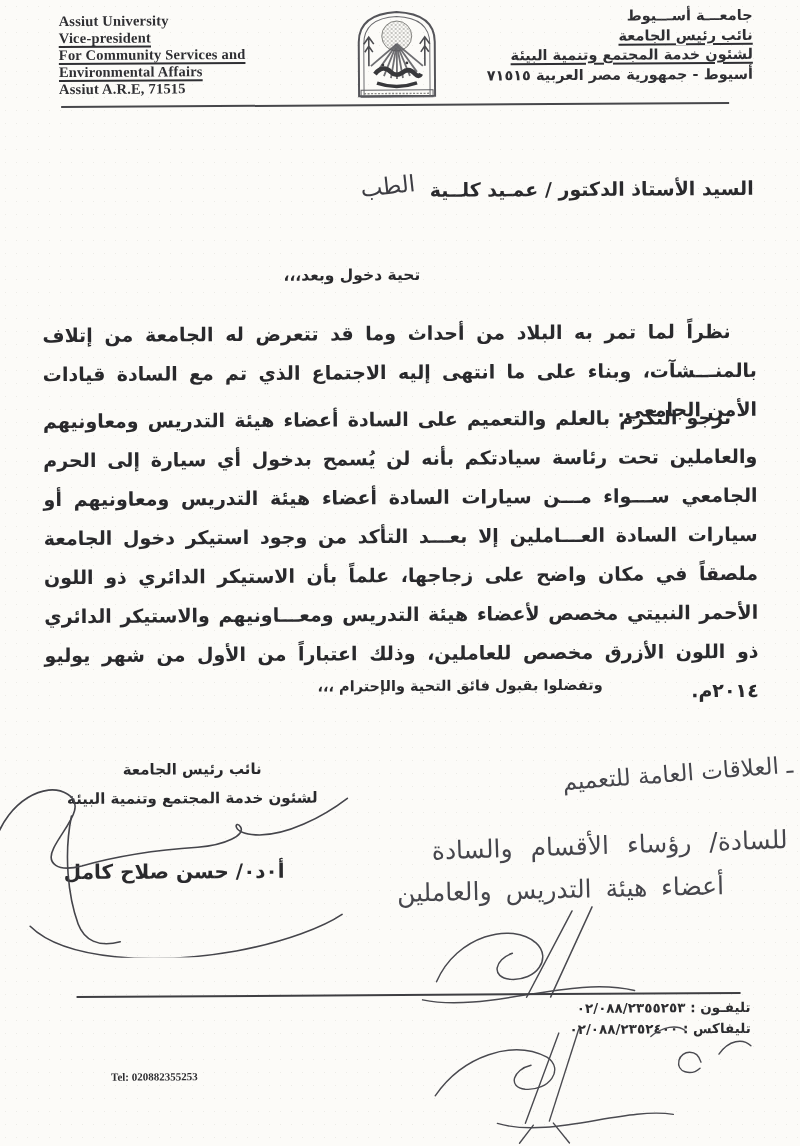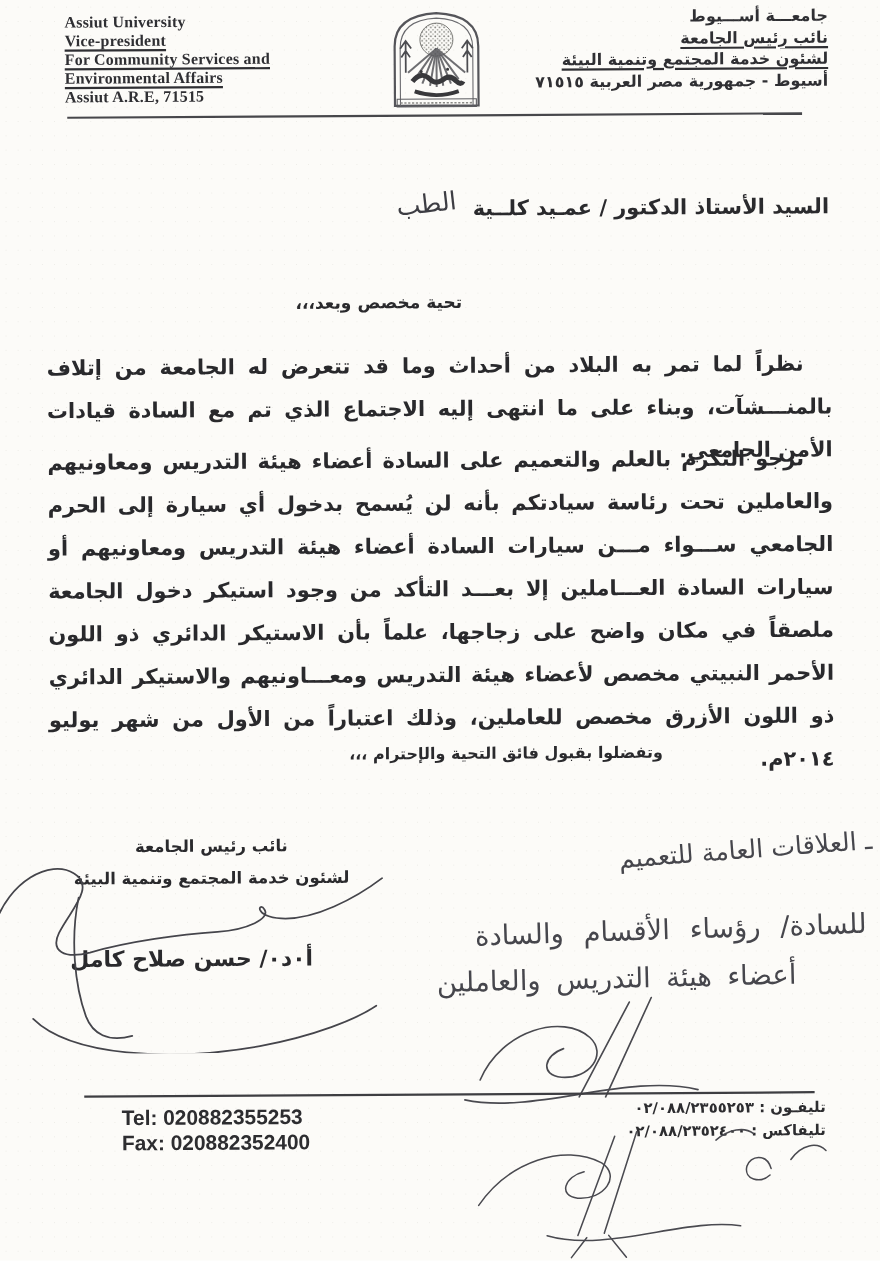--- a/index.html
+++ b/index.html
@@ -35,22 +35,22 @@
   .sig-block{position:absolute; left:58px; top:754px; width:266px; text-align:center;
              font-weight:bold; font-size:15px; line-height:29px;}
   .sig-name{position:absolute; left:62px; top:858px; font-size:20px; font-weight:bold; white-space:nowrap;}
   
   .hand-note{position:absolute; white-space:nowrap; font-weight:400; color:#46464c;}
   .note1{right:8px;  top:762px; font-size:23px; transform:rotate(-4deg);}
   .note2{right:14px; top:832px; font-size:25px; transform:rotate(-1.5deg); word-spacing:10px;}
   .note3{right:78px; top:876px; font-size:25px; transform:rotate(-1deg);  word-spacing:6px;}
   
   .foot-rule{position:absolute; left:74px; top:994px; width:664px; border-top:2.5px solid #3e3e42;}
-  .foot-en{position:absolute; left:108px; top:1005px; font-family:Liberation Sans, sans-serif;
-           font-weight:bold; font-size:19px; line-height:22.5px; color:#2d2d30;}
+  .foot-en{position:absolute; left:108px; top:1064px; font-family:Liberation Serif, serif;
+           font-weight:bold; font-size:11px; line-height:22.5px; color:#2d2d30;}
   .foot-ar{position:absolute; right:52px; top:999px; text-align:right; font-weight:bold;
            font-size:13.5px; line-height:21px; color:#2d2d30;}
   .scribble{position:absolute; pointer-events:none;}
   svg{display:block;}
 </style>
 </head>
 <body>
 
 <div class="page">
   <div class="tilt">
@@ -105,21 +105,21 @@
       <div>أسيوط - جمهورية مصر العربية ٧١٥١٥</div>
     </div>
 
     <div class="hdr-rule"></div>
 
     <div class="recipient ar">
       <span>السيد الأستاذ الدكتور / عمـيد كلــية</span>
       <span class="hand">الطب</span>
     </div>
 
-    <div class="greeting ar">تحية مخصص وبعد،،،</div>
+    <div class="greeting ar">تحية دخول وبعد،،،</div>
 
     <div class="para p1 ar">نظراً لما تمر به البلاد من أحداث وما قد تتعرض له الجامعة من إتلاف بالمنـــشآت، وبناء على ما انتهى إليه الاجتماع الذي تم مع السادة قيادات الأمن الجامعي.</div>
     <div class="para p2 ar">نرجو التكرم بالعلم والتعميم على السادة أعضاء هيئة التدريس ومعاونيهم والعاملين تحت رئاسة سيادتكم بأنه لن يُسمح بدخول أي سيارة إلى الحرم الجامعي ســـواء مـــن سيارات السادة أعضاء هيئة التدريس ومعاونيهم أو سيارات السادة العـــاملين إلا بعـــد التأكد من وجود استيكر دخول الجامعة ملصقاً في مكان واضح على زجاجها، علماً بأن الاستيكر الدائري ذو اللون الأحمر النبيتي مخصص لأعضاء هيئة التدريس ومعـــاونيهم والاستيكر الدائري ذو اللون الأزرق مخصص للعاملين، وذلك اعتباراً من الأول من شهر يوليو ٢٠١٤م.</div>
 
     <div class="closing ar">وتفضلوا بقبول فائق التحية والإحترام ،،،</div>
 
     <div class="sig-block ar">
       <div>نائب رئيس الجامعة</div>
       <div>لشئون خدمة المجتمع وتنمية البيئة</div>
     </div>
@@ -142,21 +142,20 @@
         <path d="M172,6 L130,96"></path>
         <path d="M16,80 C36,34 92,20 116,42 C132,57 116,80 90,78 C70,76 74,58 92,52"></path>
         <path d="M2,98 C66,112 150,74 214,90"></path>
       </svg>
     </div>
 
     <div class="foot-rule"></div>
 
     <div class="foot-en">
       <div>Tel: 020882355253</div>
-      <div>Fax: 020882352400</div>
     </div>
 
     <div class="foot-ar ar">
       <div>تليفـون : ٠٢/٠٨٨/٢٣٥٥٢٥٣</div>
       <div>تليفاكس : ٠٢/٠٨٨/٢٣٥٢٤٠٠</div>
     </div>
 
     <div class="scribble" style="left:398px; top:1008px;">
       <svg width="402" height="138" viewBox="0 0 402 138" fill="none" stroke="#4a4a50" stroke-width="1.4" stroke-linecap="round">
         <path d="M34,88 C62,48 112,32 146,50 C164,62 148,84 124,82 C106,80 112,62 130,58"></path>

